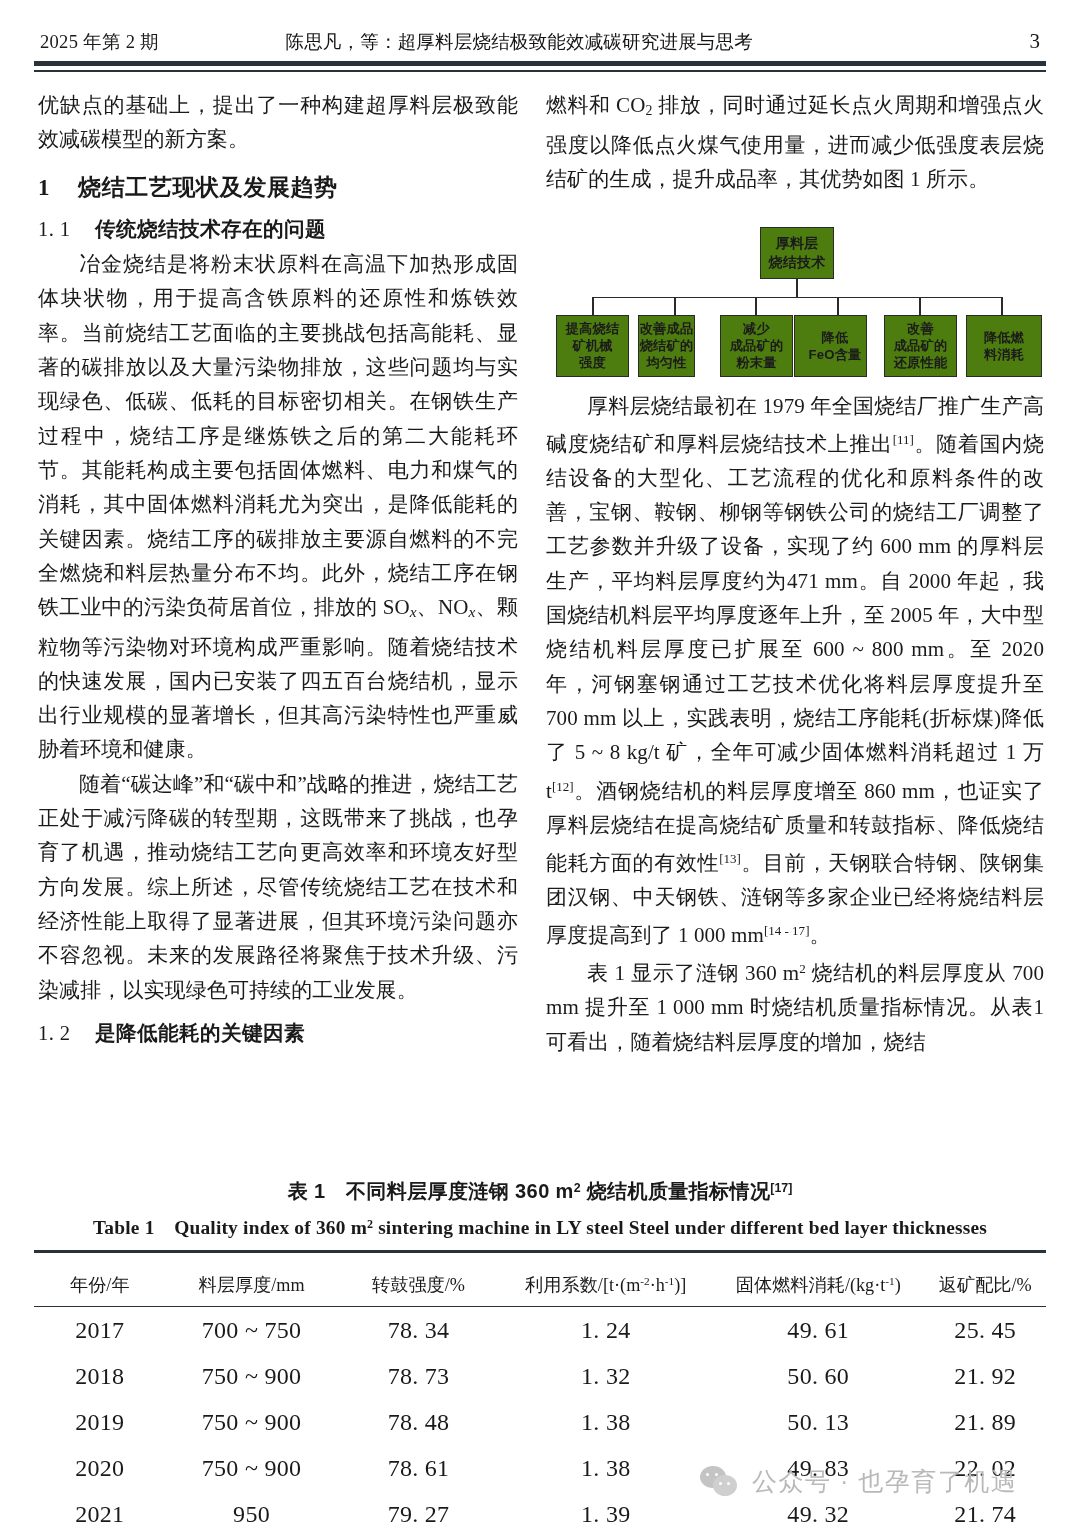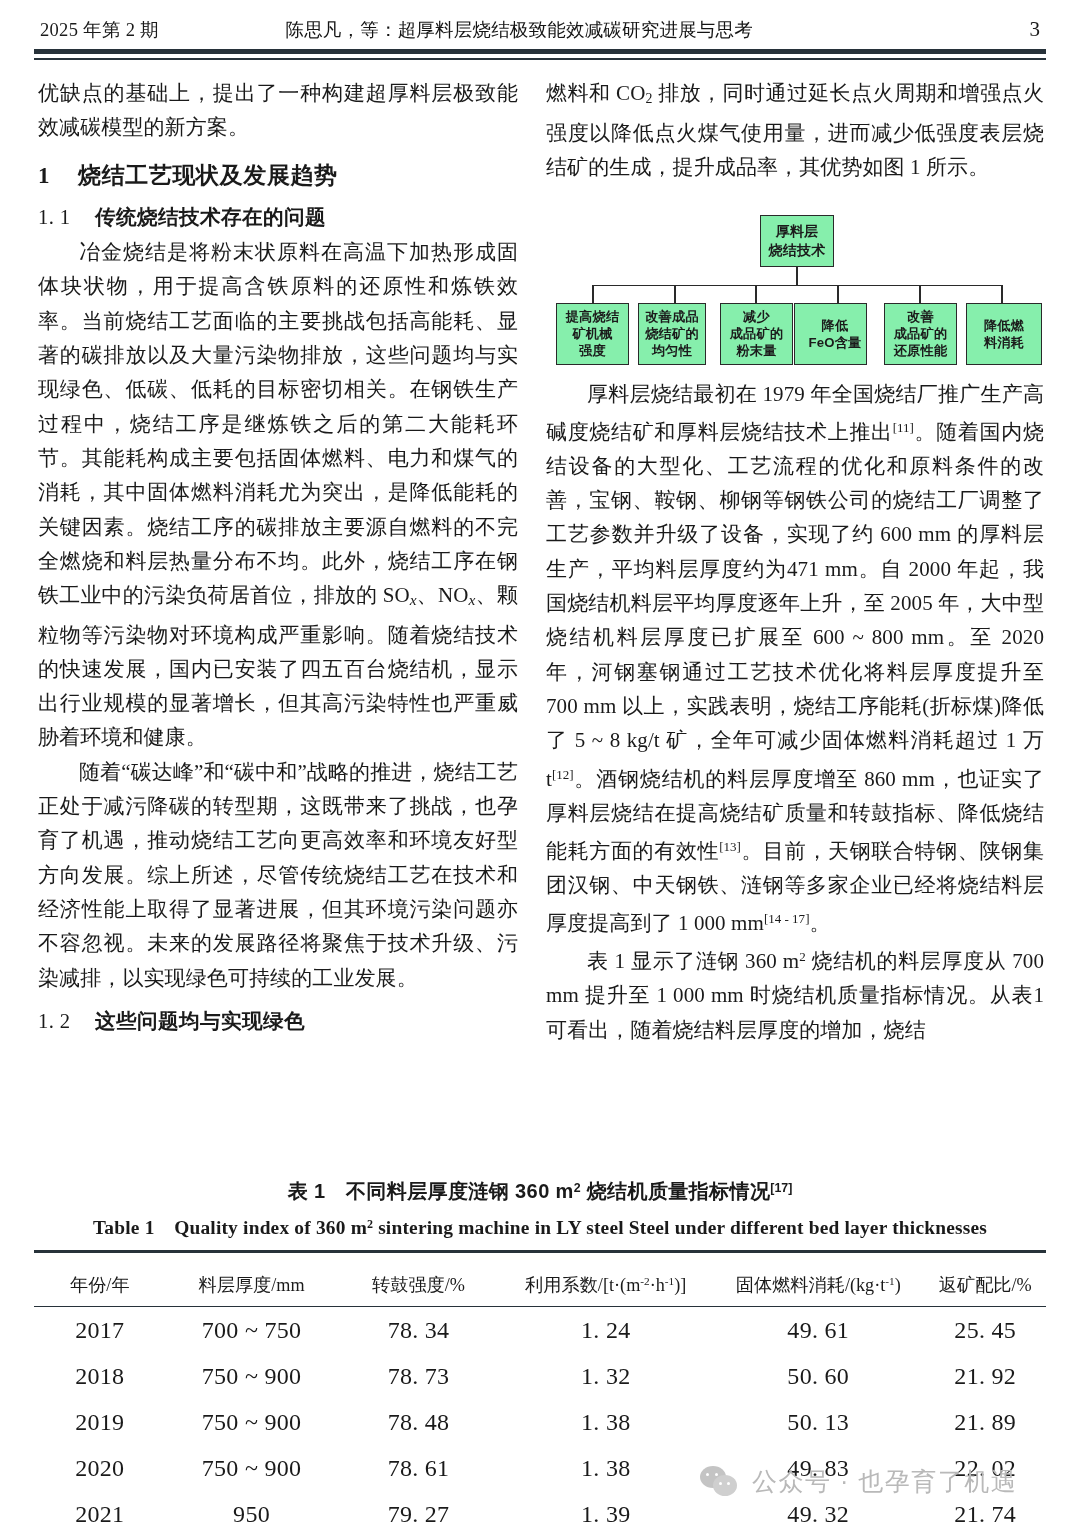--- a/index.html
+++ b/index.html
@@ -19,21 +19,21 @@
     background: #fff;
   }
 
   
   .runhead {
     position: relative;
     display: flex;
     align-items: flex-end;
     justify-content: space-between;
     padding: 38px 34px 6px 40px;
-    height: 48px;
+    height: 60px;
   }
   .runhead-left {
     font-size: 18.5px;
     letter-spacing: .3px;
     color: #1b1b1b;
     white-space: nowrap;
   }
   .runhead-center {
     font-size: 18.5px;
     letter-spacing: .2px;
@@ -100,21 +100,21 @@
   
   .figure { margin: 30px 0 0 0; }
   .diagram {
     position: relative;
     width: 498px;
     height: 152px;
   }
   .dbox {
     position: absolute;
     border: 1.6px solid #2a2a2a;
-    background: #86efac;
+    background: #4d7c0f;
     display: flex;
     align-items: center;
     justify-content: center;
     text-align: center;
     font-family: "Liberation Sans", "DejaVu Sans", sans-serif;
     font-size: 13.2px;
     line-height: 17px;
     font-weight: bold;
     color: #1b1b1b;
     letter-spacing: .2px;
@@ -249,21 +249,21 @@
         <span class="num">1. 1</span>
         &nbsp;&nbsp;&nbsp;<span>传统烧结技术存在的问题</span>
       </h3>
 
       <p class="body indent"><span>冶金烧结是将粉末状原料在高温下加热形成固体块状物，用于提高含铁原料的还原性和炼铁效率。当前烧结工艺面临的主要挑战包括高能耗、显著的碳排放以及大量污染物排放，这些问题均与实现绿色、低碳、低耗的目标密切相关。在钢铁生产过程中，烧结工序是继炼铁之后的第二大能耗环节。其能耗构成主要包括固体燃料、电力和煤气的消耗，其中固体燃料消耗尤为突出，是降低能耗的关键因素。烧结工序的碳排放主要源自燃料的不完全燃烧和料层热量分布不均。此外，烧结工序在钢铁工业中的污染负荷居首位，排放的 SO</span><sub class="ital">x</sub><span>、NO</span><sub class="ital">x</sub><span>、颗粒物等污染物对环境构成严重影响。随着烧结技术的快速发展，国内已安装了四五百台烧结机，显示出行业规模的显著增长，但其高污染特性也严重威胁着环境和健康。</span></p>
 
       <p class="body indent">随着“碳达峰”和“碳中和”战略的推进，烧结工艺正处于减污降碳的转型期，这既带来了挑战，也孕育了机遇，推动烧结工艺向更高效率和环境友好型方向发展。综上所述，尽管传统烧结工艺在技术和经济性能上取得了显著进展，但其环境污染问题亦不容忽视。未来的发展路径将聚焦于技术升级、污染减排，以实现绿色可持续的工业发展。</p>
 
       <h3 class="subsec">
         <span class="num">1. 2</span>
-        &nbsp;&nbsp;&nbsp;<span>这些问题均与实现绿色</span>
+        &nbsp;&nbsp;&nbsp;<span>是降低能耗的关键因素</span>
       </h3>
 
     </div>
 
     <div class="col">
 
       <p class="body"><span>燃料和 CO</span><sub>2</sub><span> 排放，同时通过延长点火周期和增强点火强度以降低点火煤气使用量，进而减少低强度表层烧结矿的生成，提升成品率，其优势如图 1 所示。</span></p>
 
       <div class="figure">
         <div class="diagram">
@@ -287,21 +287,21 @@
           <div class="line vline" style="left:455px; top:70px; height:18px;"></div>
 
           <div class="dbox leaf" style="left:10px; width:73px;">
             <div>
               <div>提高烧结</div>
               <div>矿机械</div>
               <div>强度</div>
             </div>
           </div>
 
-          <div class="dbox leaf" style="left:92px; width:68px;">
+          <div class="dbox leaf" style="left:92px; width:57px;">
             <div>
               <div>改善成品</div>
               <div>烧结矿的</div>
               <div>均匀性</div>
             </div>
           </div>
 
           <div class="dbox leaf" style="left:174px; width:73px;">
             <div>
               <div>减少</div>

